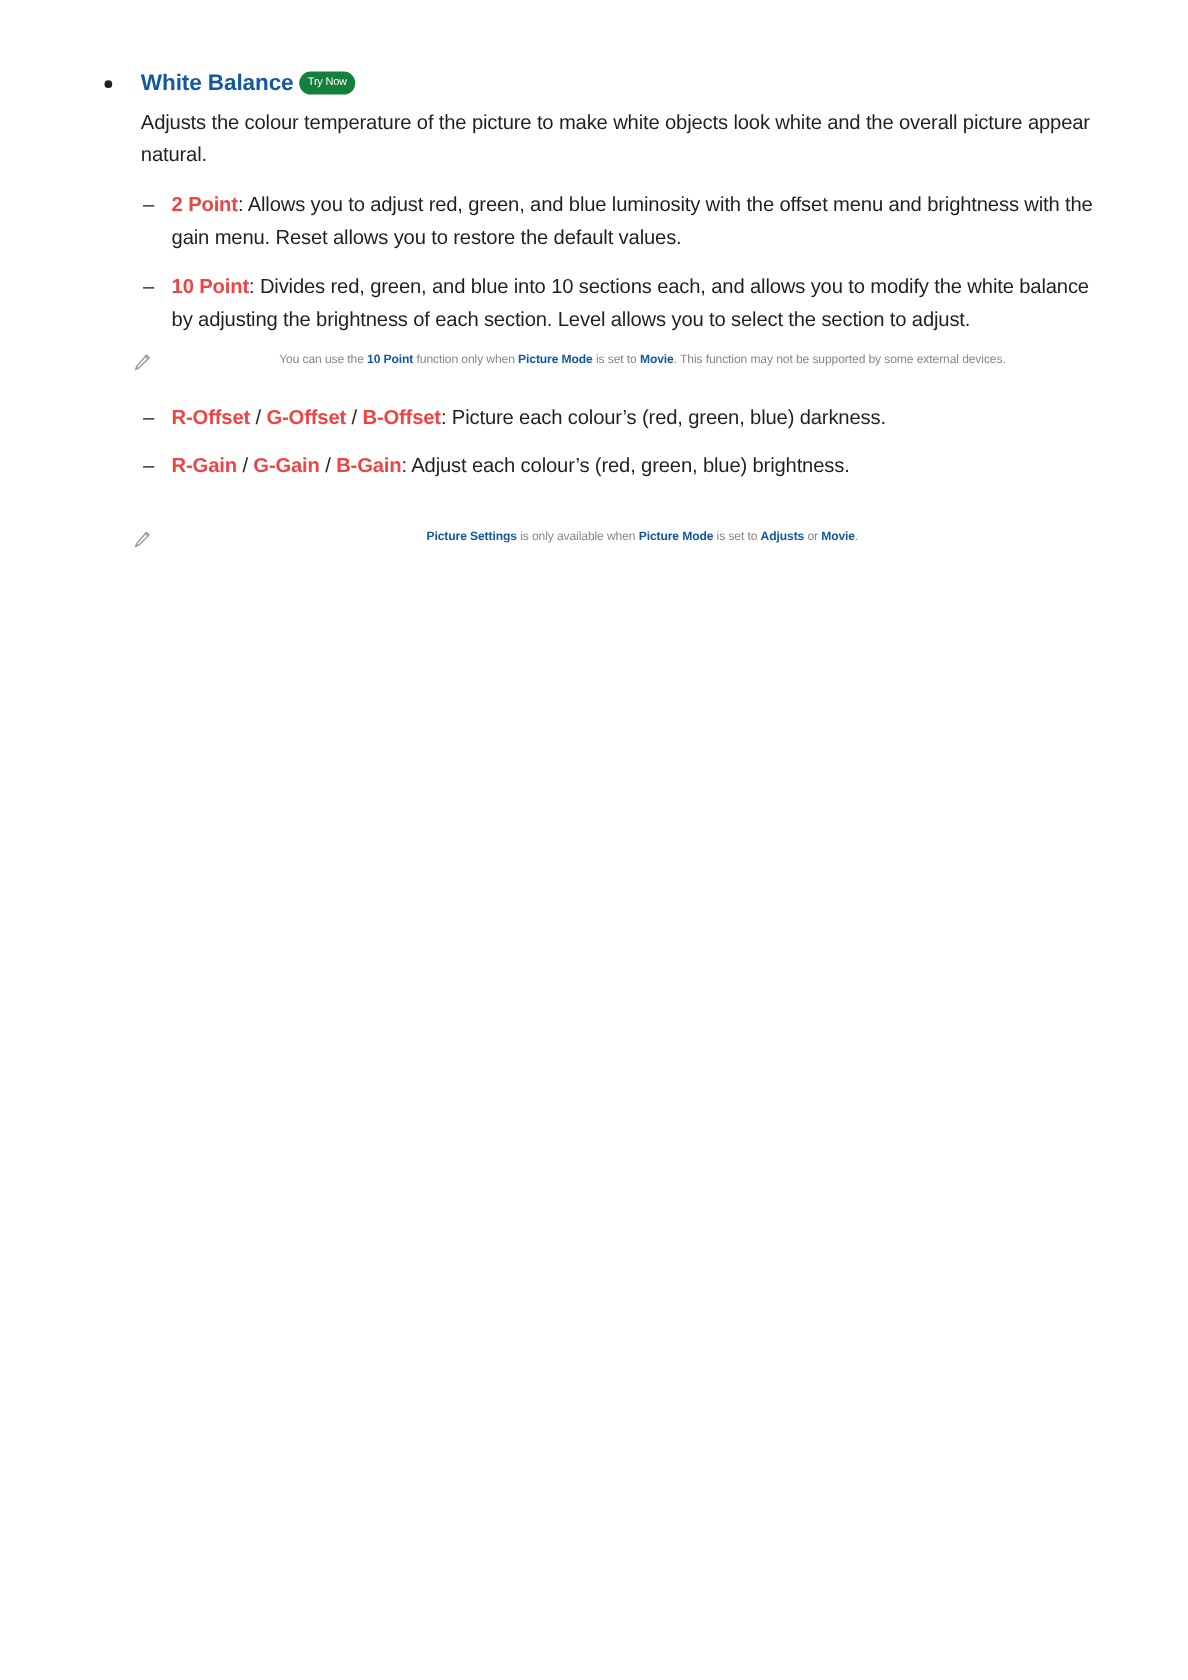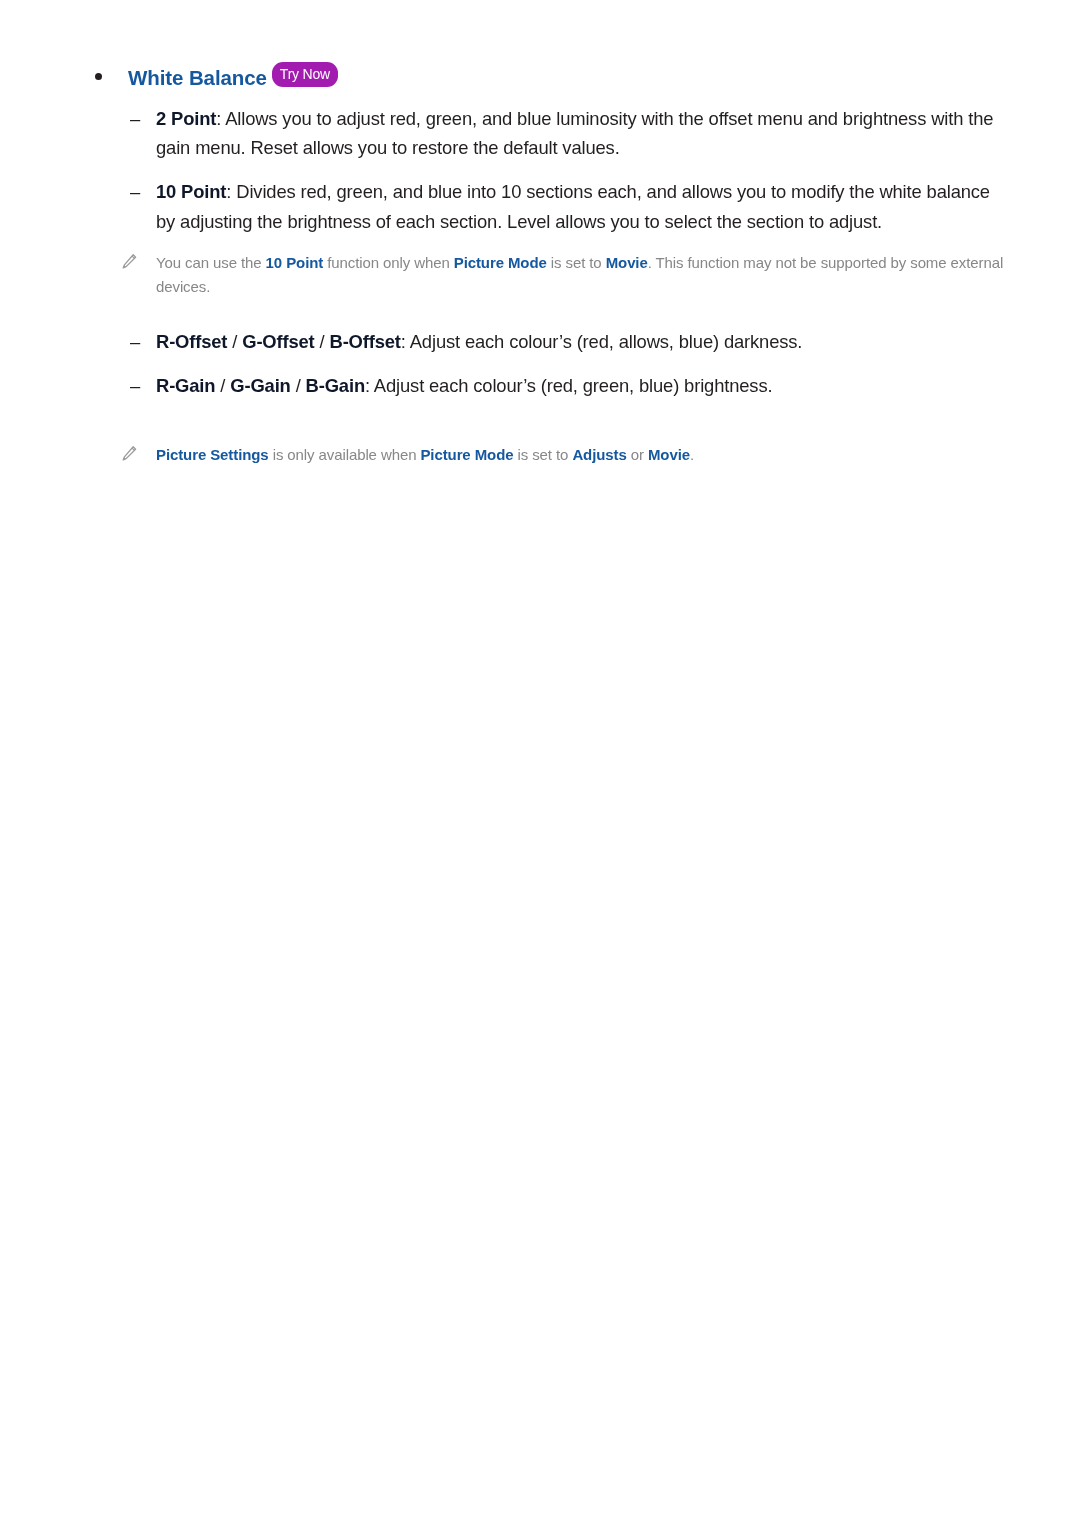--- a/index.html
+++ b/index.html
@@ -46,23 +46,23 @@
   }
   .head-title {
     font-size: 20.5px;
     font-weight: bold;
     color: #15589f;
     letter-spacing: -0.1px;
     vertical-align: middle;
   }
   .badge {
     display: inline-block;
-    background: #a21caf;
+    background: #15803d;
     color: #ffffff;
-    font-size: 14px;
+    font-size: 10px;
     font-weight: normal;
     line-height: 1;
     padding: 5px 8px 6px 8px;
     border-radius: 11px;
     margin-left: 5px;
     vertical-align: 3px;
     letter-spacing: -0.2px;
   }
 
   
@@ -86,34 +86,35 @@
     letter-spacing: -0.15px;
   }
   .dash-row .dash {
     position: absolute;
     left: 38px;
     top: 0;
     color: #231f20;
     font-size: 18.4px;
   }
   .term {
-    color: #0f172a;
+    color: #ef4444;
     font-weight: bold;
   }
   .sep { color: #231f20; font-weight: normal; }
 
   
   .note-row {
     position: relative;
     padding-left: 64px;
     margin: 0 0 10px 0;
-    font-size: 15px;
+    font-size: 11px;
     line-height: 1.62;
     color: #868789;
     letter-spacing: -0.1px;
+    text-align: center;
   }
   .note-row .pencil {
     position: absolute;
     left: 28px;
     top: 2px;
     width: 18px;
     height: 18px;
   }
   .note-row .pencil svg { display: block; }
   .note-term {
@@ -129,20 +130,21 @@
 <body>
 
 <div class="page">
   <div class="content">
 
     <div class="head-row">
       <span class="dot"></span>
       <span class="head-title">White Balance</span><span class="badge">Try Now</span>
     </div>
 
+    <p class="para">Adjusts the colour temperature of the picture to make white objects look white and the overall picture appear natural.</p>
 
     <div class="sp-6"></div>
 
     <div class="dash-row">
       <span class="dash">–</span><span class="term">2 Point</span><span>: Allows you to adjust red, green, and blue luminosity with the offset menu and brightness with the gain menu. Reset allows you to restore the default values.</span>
     </div>
 
     <div class="sp-6"></div>
 
     <div class="dash-row">
@@ -161,21 +163,21 @@
       </span>
       <span>You can use the </span><span class="note-term">10 Point</span><span> function only when </span><span class="note-term">Picture Mode</span><span> is set to </span><span class="note-term">Movie</span><span>. This function may not be supported by some external devices.</span>
     </div>
 
     <div class="sp-12"></div>
 
 
     <div class="sp-6"></div>
 
     <div class="dash-row">
-      <span class="dash">–</span><span class="term">R-Offset</span><span class="sep"> / </span><span class="term">G-Offset</span><span class="sep"> / </span><span class="term">B-Offset</span><span>: Adjust each colour’s (red, allows, blue) darkness.</span>
+      <span class="dash">–</span><span class="term">R-Offset</span><span class="sep"> / </span><span class="term">G-Offset</span><span class="sep"> / </span><span class="term">B-Offset</span><span>: Picture each colour’s (red, green, blue) darkness.</span>
     </div>
 
     <div class="sp-6"></div>
 
     <div class="dash-row">
       <span class="dash">–</span><span class="term">R-Gain</span><span class="sep"> / </span><span class="term">G-Gain</span><span class="sep"> / </span><span class="term">B-Gain</span><span>: Adjust each colour’s (red, green, blue) brightness.</span>
     </div>
 
     <div class="sp-6"></div>
 

